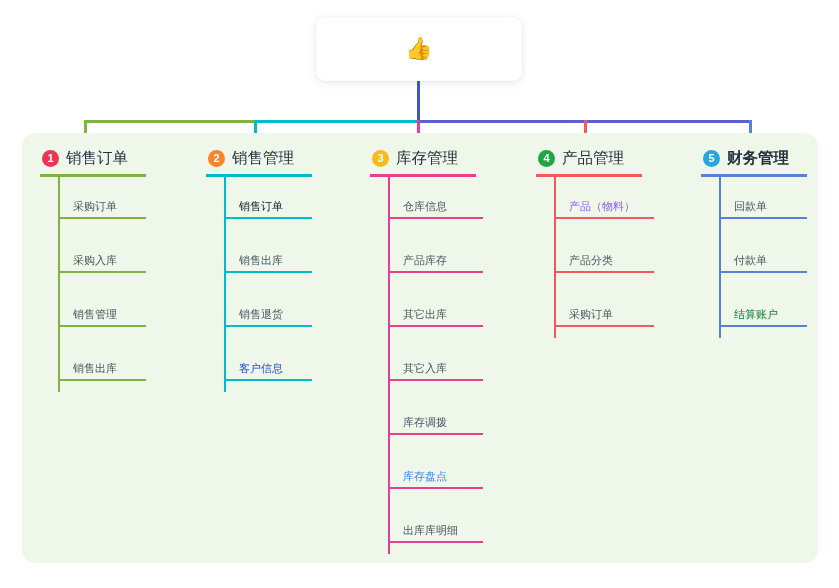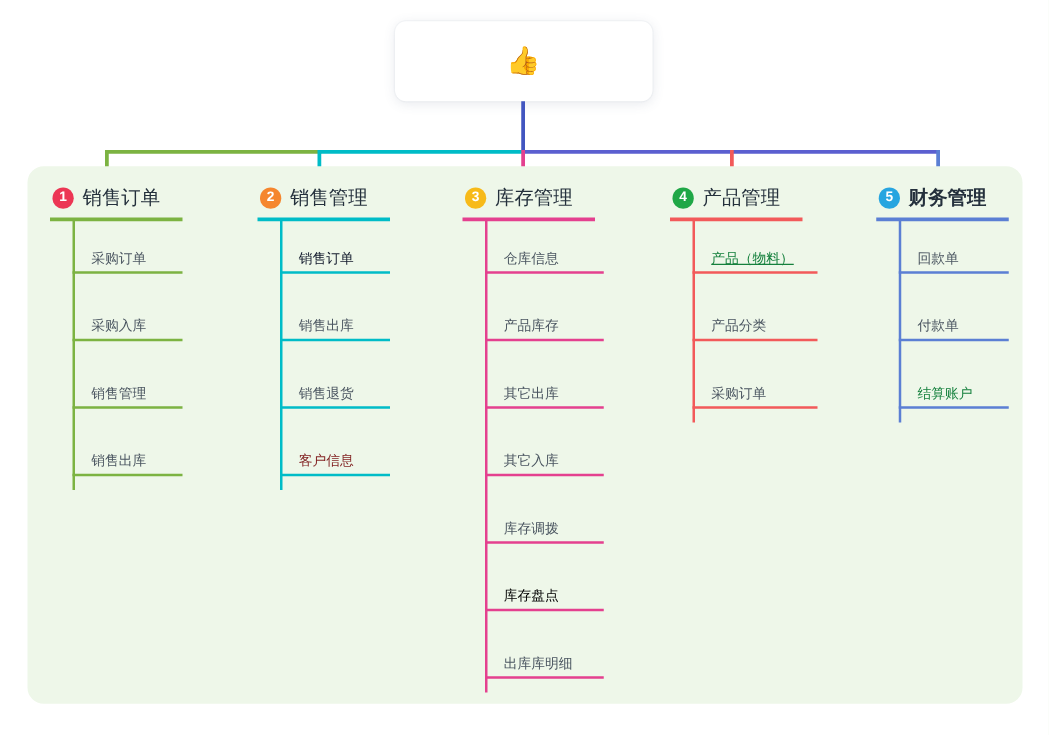--- a/index.html
+++ b/index.html
@@ -156,21 +156,21 @@
         </div>
         <div class="item">
           <span class="item-label" style="color: rgb(74, 85, 96); margin-top: 12px;">销售出库</span>
           <div class="item-rule" style="background: rgb(0, 188, 199); width: 88px;"></div>
         </div>
         <div class="item">
           <span class="item-label" style="color: rgb(74, 85, 96);">销售退货</span>
           <div class="item-rule" style="background: rgb(0, 188, 199); width: 88px;"></div>
         </div>
         <div class="item">
-          <span class="item-label" style="color: #7f1d1d;">客户信息</span>
+          <span class="item-label" style="color: #1d4ed8;">客户信息</span>
           <div class="item-rule" style="background: rgb(0, 188, 199); width: 88px;"></div>
         </div>
       </div>
   </div>
 
   <div class="col" style="left:370px;width:155px;">
     <div class="col-head">
       <span class="badge" style="background: rgb(247, 186, 25);">3</span>
       <span class="col-title" style="color: rgb(36, 48, 60);">库存管理</span>
     </div>
@@ -191,40 +191,40 @@
         </div>
         <div class="item">
           <span class="item-label" style="color: rgb(74, 85, 96);">其它入库</span>
           <div class="item-rule" style="background: rgb(228, 64, 143); width: 95px;"></div>
         </div>
         <div class="item">
           <span class="item-label" style="color: rgb(74, 85, 96);">库存调拨</span>
           <div class="item-rule" style="background: rgb(228, 64, 143); width: 95px;"></div>
         </div>
         <div class="item">
-          <span class="item-label" style="color: #000000;">库存盘点</span>
+          <span class="item-label" style="color: #3b82f6;">库存盘点</span>
           <div class="item-rule" style="background: rgb(228, 64, 143); width: 95px;"></div>
         </div>
         <div class="item">
           <span class="item-label" style="color: rgb(74, 85, 96);">出库库明细</span>
           <div class="item-rule" style="background: rgb(228, 64, 143); width: 95px;"></div>
         </div>
       </div>
   </div>
 
   <div class="col" style="left:536px;width:160px;">
     <div class="col-head">
       <span class="badge" style="background: rgb(31, 167, 70);">4</span>
       <span class="col-title" style="color: rgb(36, 48, 60);">产品管理</span>
     </div>
     <div class="head-rule" style="width: 106px; background: rgb(242, 90, 90);"></div>
     <div class="spine" style="background: rgb(242, 90, 90); height: 162px;"></div>
     <div class="items">
         <div class="item">
-          <span class="item-label" style="color: #15803d; text-decoration: underline;">产品（物料）</span>
+          <span class="item-label" style="color: #8b5cf6;">产品（物料）</span>
           <div class="item-rule" style="background: rgb(242, 90, 90); width: 100px;"></div>
         </div>
         <div class="item">
           <span class="item-label" style="color: rgb(74, 85, 96);">产品分类</span>
           <div class="item-rule" style="background: rgb(242, 90, 90); width: 100px;"></div>
         </div>
         <div class="item">
           <span class="item-label" style="color: rgb(74, 85, 96);">采购订单</span>
           <div class="item-rule" style="background: rgb(242, 90, 90); width: 100px;"></div>
         </div>

